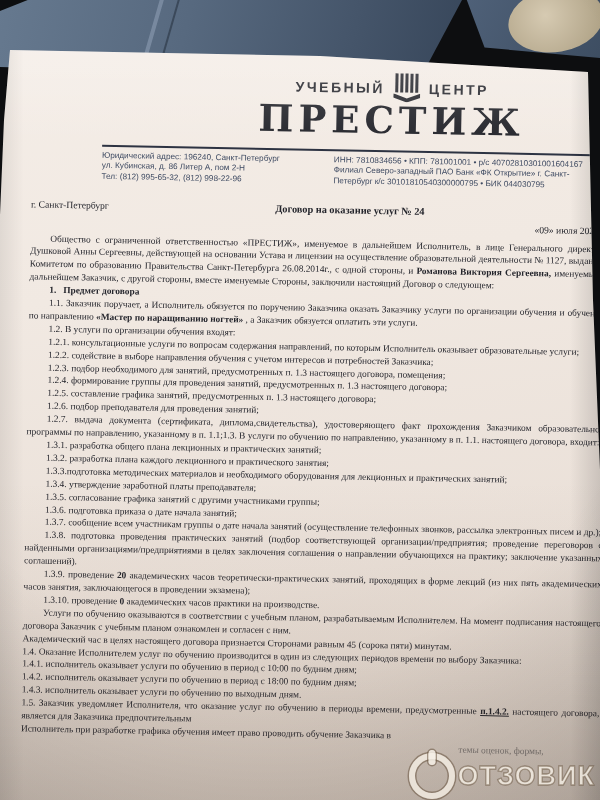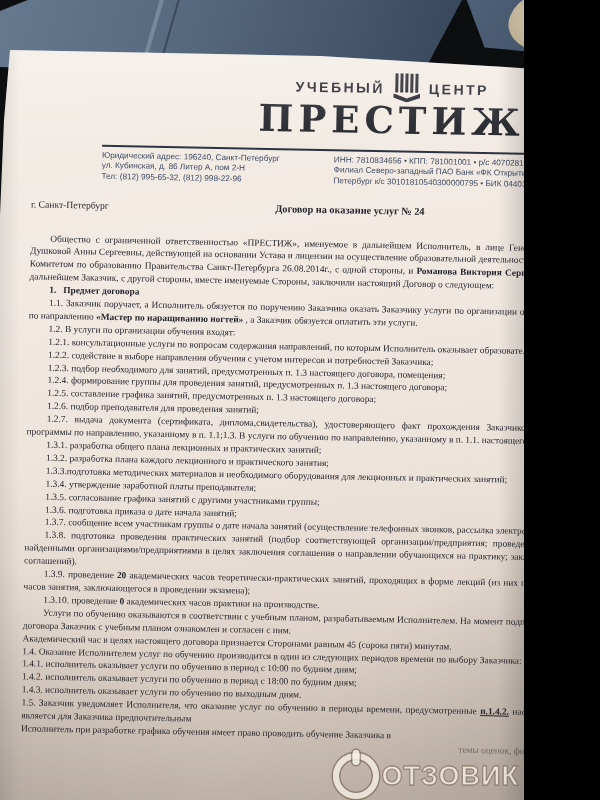--- a/index.html
+++ b/index.html
@@ -1,16 +1,16 @@
 <!DOCTYPE html>
 <html><head>
 <meta charset="utf-8">
 <style>
   html,body{margin:0;padding:0;background:#000;}
-  .photo{position:relative;width:524px;height:800px;overflow:hidden;background:#0d0e10;
+  .photo{position:relative;width:600px;height:800px;overflow:hidden;background:#0d0e10;
          font-family:"Liberation Serif",serif;}
   
   .jeans-left{position:absolute;left:0;top:0;width:462px;height:78px;
     background:linear-gradient(105deg,#66798f 0%,#57697f 40%,#45556a 75%,#37465a 100%);
     clip-path:polygon(0 14%,6% 0,100% 0,91% 100%,0 86%);}
   .jeans-left::after{content:"";position:absolute;left:150px;top:-6px;width:4px;height:80px;
     background:rgba(146,163,184,.55);transform:rotate(16deg);border-radius:3px;}
   .jeans-left::before{content:"";position:absolute;left:168px;top:-6px;width:2px;height:80px;
     background:rgba(30,40,52,.5);transform:rotate(16deg);}
   .jeans-right{position:absolute;left:452px;top:0;width:148px;height:66px;

